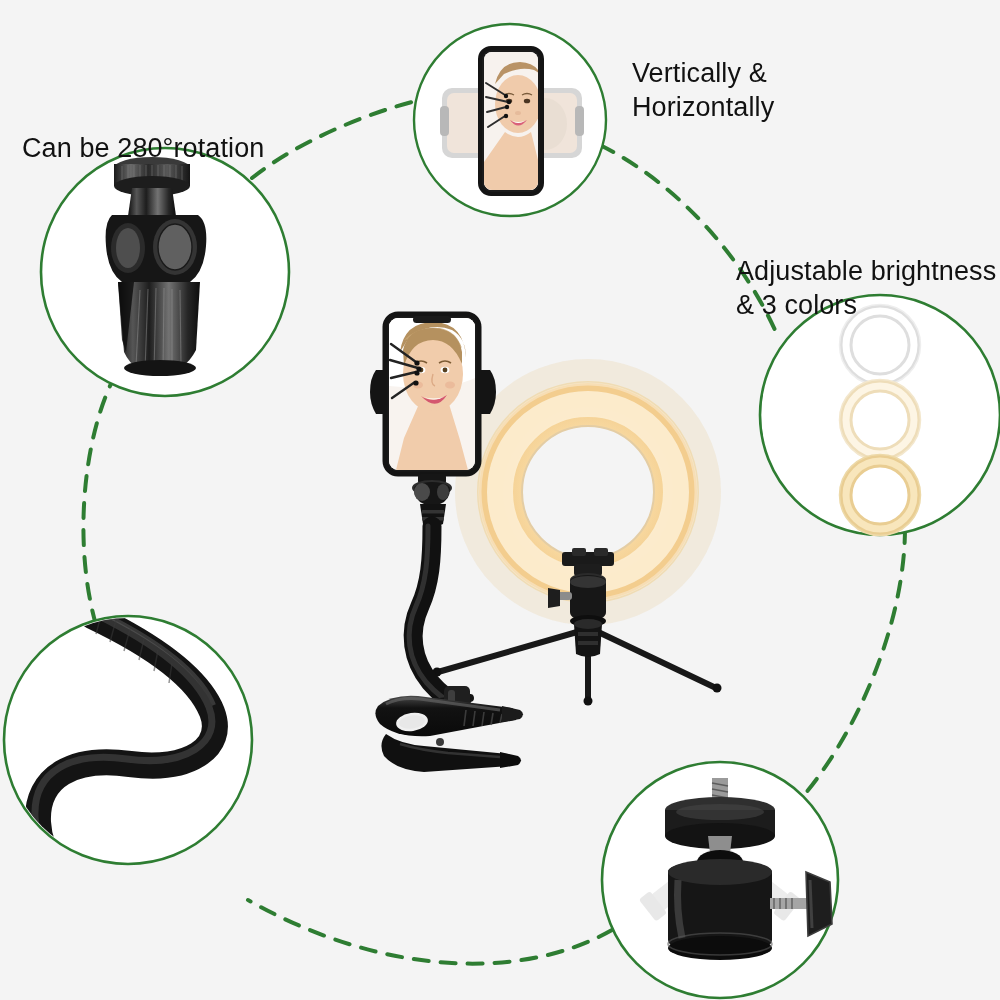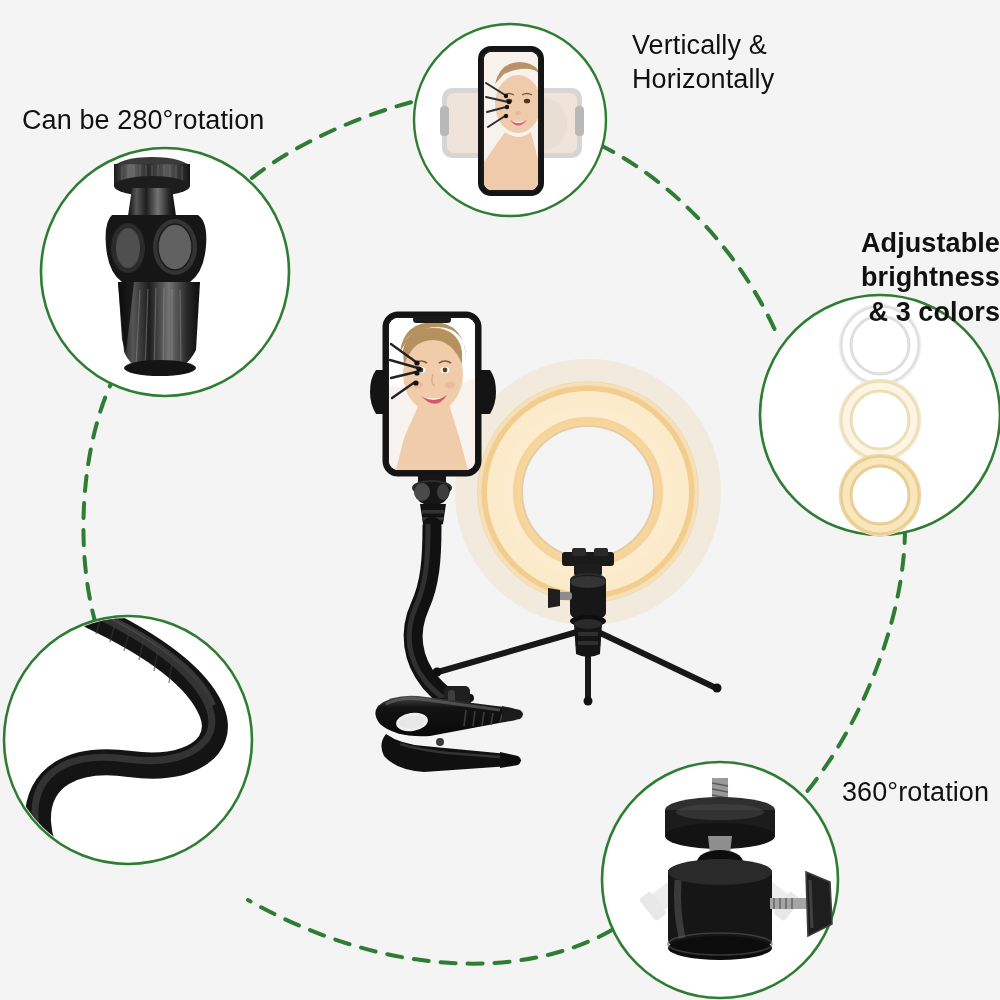--- a/index.html
+++ b/index.html
@@ -16,24 +16,25 @@
     font-family: "Liberation Sans", sans-serif;
   }
   .label {
     position: absolute;
     color: #111111;
     font-size: 27px;
     line-height: 1.27;
     white-space: pre-line;
     letter-spacing: 0.1px;
     font-family: "Liberation Sans", sans-serif;
+    margin-top: 28px;
   }
   #lbl-rotation360-top  { left: 22px;  top: 103px; }
   #lbl-vert-horiz       { left: 632px; top: 28px; }
-  #lbl-brightness       { left: 736px; top: 226px; text-align: right; font-weight: bold; }
+  #lbl-brightness       { left: 736px; top: 226px; text-align: left; }
   #lbl-rotation360-br   { left: 842px; top: 775px; }
   #lbl-bending          { left: 22px;  top: 870px; }
 
   .svg-layer {
     position: absolute;
     left: 0; top: 0;
     width: 1000px; height: 1000px;
   }
 </style>
 </head>
@@ -429,16 +430,15 @@
   </svg>
 
   <div class="label" id="lbl-rotation360-top">Can be 280°rotation</div>
 
   <div class="label" id="lbl-vert-horiz">Vertically &amp;
 Horizontally</div>
 
   <div class="label" id="lbl-brightness">Adjustable brightness
 &amp; 3 colors</div>
 
-  <div class="label" id="lbl-rotation360-br">360°rotation</div>
 
 
 </div>
 
 </body></html>

